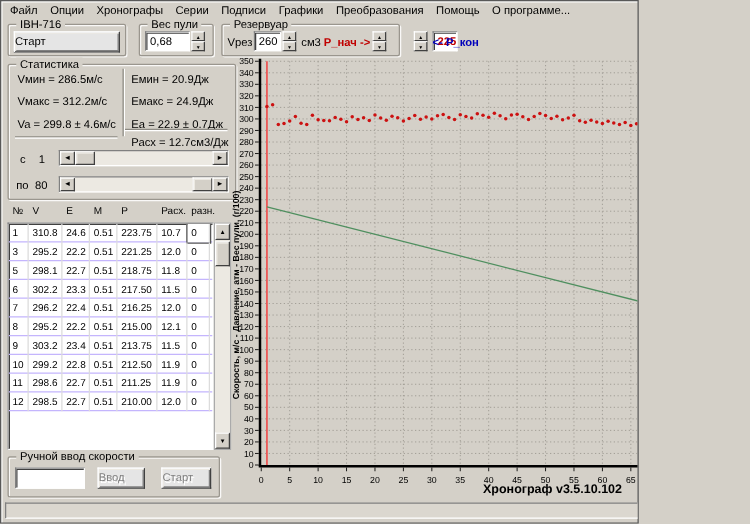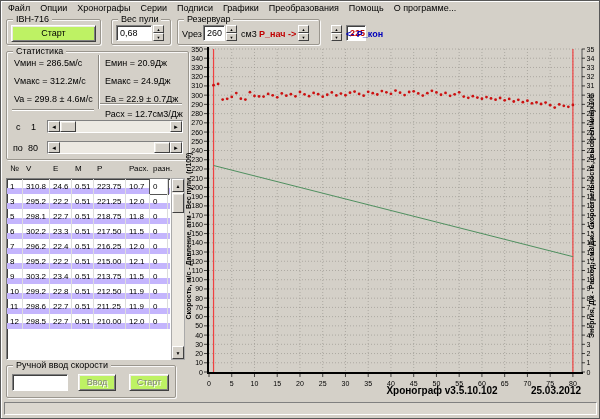--- a/index.html
+++ b/index.html
@@ -1,31 +1,31 @@
 <!DOCTYPE html>
 <html><head>
 <meta charset="utf-8">
 <style>
   * { margin:0; padding:0; box-sizing:border-box; }
   html,body { width:600px; height:419px; }
   body { font-family:"Liberation Sans", sans-serif; font-size:9px; color:#000; background:#d4d0c8; }
-  #window { position:relative; width:600px; height:419px; background:#d4d0c8; border:1px solid #585858; box-shadow:inset 1px 1px 0 #fff; overflow:hidden; }
+  #window { position:relative; width:511px; height:419px; background:#d4d0c8; border:1px solid #585858; box-shadow:inset 1px 1px 0 #fff; overflow:hidden; }
 
   
   #menubar { position:absolute; left:2px; top:1px; height:13px; width:594px; }
   .menu-item { display:inline-block; padding:1px 5px; cursor:default; }
 
   
   .groupbox { position:absolute; border:1px solid #9a968e; border-radius:2px;
               box-shadow:inset 1px 1px 0 rgba(255,255,255,.85), 1px 1px 0 rgba(255,255,255,.85); }
   .groupbox > .gb-label { position:absolute; top:-6px; left:6px; background:#d4d0c8; padding:0 3px; white-space:nowrap; }
 
   
-  .btn { position:absolute; background:#bef264; border:1px solid; border-color:#fff #404040 #404040 #fff;
-         box-shadow:inset 1px 1px 0 #ece9e2, inset -1px -1px 0 #808080; text-align:center; cursor:default; }
+  .btn { position:absolute; background:#e5e5e5; border:1px solid; border-color:#fff #404040 #404040 #fff;
+         box-shadow:inset 1px 1px 0 #ece9e2, inset -1px -1px 0 #808080; cursor:default; }
   .btn.disabled { color:#808080; text-shadow:1px 1px 0 #fff; }
   .sunken { background:#fff; border:1px solid; border-color:#808080 #fff #fff #808080;
             box-shadow:inset 1px 1px 0 #404040; }
   .field { position:absolute; padding:2px 3px; font-size:9px; font-family:"Liberation Sans",sans-serif; }
   .spin { position:absolute; width:11px; }
   .spin .sp { height:8px; line-height:7px; font-size:4px; text-align:center; background:#d4d0c8;
               border:1px solid; border-color:#fff #404040 #404040 #fff; color:#000; }
   .red { color:#c00000; } .blue { color:#0000bb; }
 
   
@@ -38,21 +38,21 @@
   .sl-arrow { position:absolute; top:0; width:12px; height:11px; background:#d4d0c8; border:1px solid;
               border-color:#fff #404040 #404040 #fff; font-size:6px; line-height:10px; text-align:center; }
   .sl-thumb { position:absolute; top:0; width:16px; height:11px; background:#d4d0c8; border:1px solid;
               border-color:#fff #404040 #404040 #fff; box-shadow:inset 1px 1px 0 #ece9e2; }
 
   
   #tbl-header { position:absolute; left:6px; top:163px; height:14px; font-size:8px; }
   #tbl-header .hc { position:absolute; top:0; padding-left:3px; }
   #tbl-body { position:absolute; left:5px; top:177px; width:165px; height:182px; background:#fff;
               border:1px solid; border-color:#808080 #fff #fff #808080; box-shadow:inset 1px 1px 0 #404040; overflow:hidden; }
-  .tr { position:relative; height:15px; border-bottom:6px solid #c4b5fd; white-space:nowrap; }
+  .tr { position:relative; height:15px; border-bottom:1px solid #c4b5fd; white-space:nowrap; }
   .td { display:inline-block; height:15px; line-height:15px; font-size:8px; padding-left:3px;
         border-right:1px solid #dcdcdc; vertical-align:top; overflow:hidden; }
   .td.sel { outline:1px solid #555; background:#fff; }
   
   #tbl-sb { position:absolute; left:170px; top:177px; width:14px; height:182px; background:#ece9e2;
             border:1px solid #aaa; }
   .sb-btn { position:absolute; left:0; width:12px; height:13px; background:#d4d0c8; border:1px solid;
             border-color:#fff #404040 #404040 #fff; font-size:5px; text-align:center; line-height:12px; }
 
   

